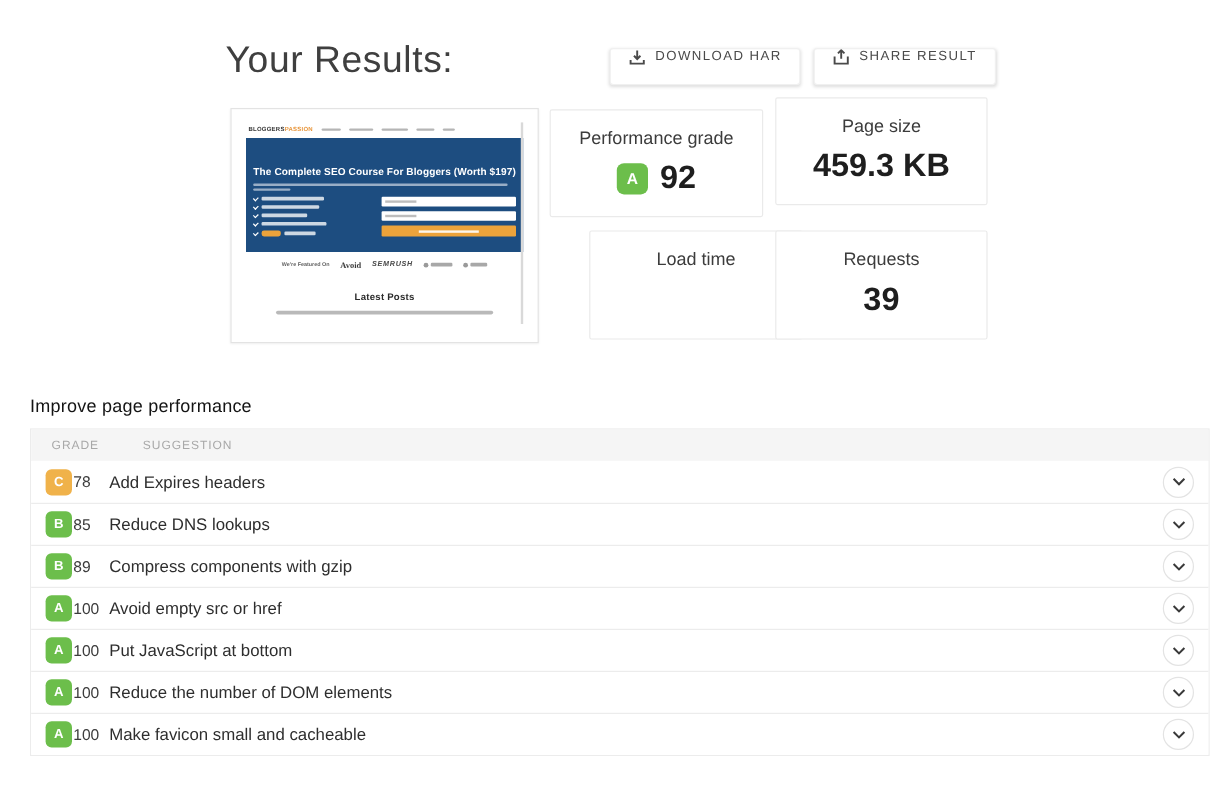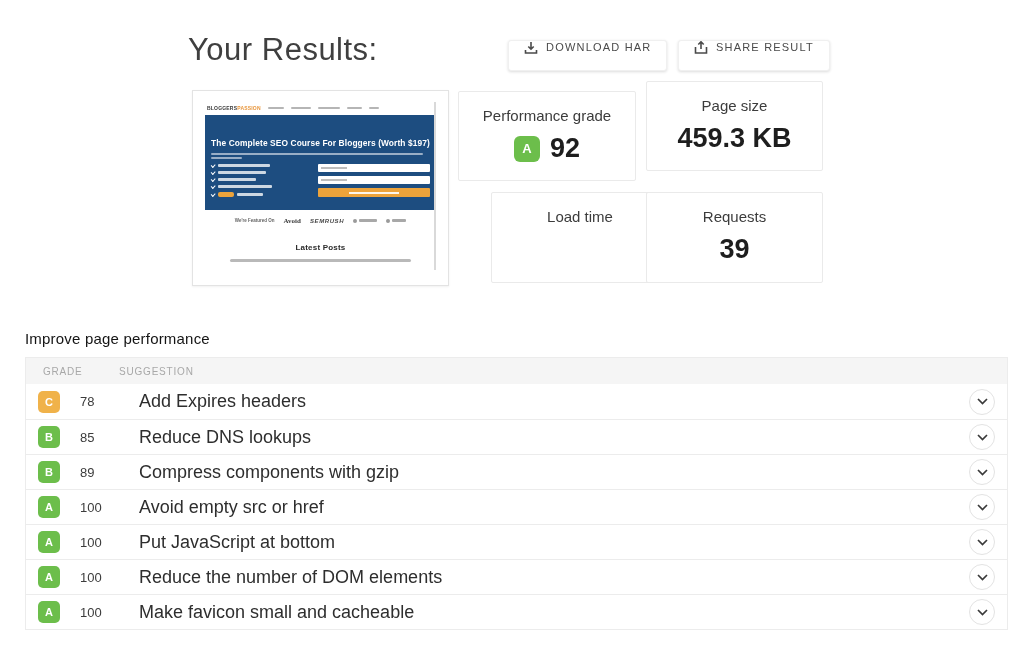--- a/index.html
+++ b/index.html
@@ -55,22 +55,22 @@
 
   
   .improve-heading { position:absolute; left:25px; top:330px; font-size:15px; font-weight:500; color:#141414; letter-spacing:0.2px; }
   .improve-table { position:absolute; left:25px; top:357px; width:983px; border:1px solid #ececec; background:#fff; }
   .t-head { position:relative; height:26px; background:#f5f5f5; }
   .t-head span { position:absolute; top:8px; font-size:10px; color:#a8a8a8; letter-spacing:0.8px; font-weight:500; }
   .th-grade { left:17px; } .th-suggestion { left:93px; }
   .t-row { display:flex; align-items:center; height:35px; padding:0 12px; border-top:1px solid #ececec; background:#fff; cursor:pointer; }
   .grade-badge { width:22px; height:22px; border-radius:5px; color:#fff; font-size:11px; font-weight:bold;
     display:flex; align-items:center; justify-content:center; flex:none; }
-  .t-score { margin-left:20px; width:30px; font-size:13px; color:#3c3c3c; }
-  .t-sugg { margin-left:29px; font-size:18px; color:#2e2e2e; }
+  .t-score { margin-left:1px; width:30px; font-size:13px; color:#3c3c3c; }
+  .t-sugg { font-size:14px; color:#2e2e2e; }
   .t-expand { margin-left:auto; width:26px; height:26px; border-radius:50%; background:#fff; border:1px solid #e3e3e3;
     display:flex; align-items:center; justify-content:center; cursor:pointer; }
 </style>
 </head>
 <body>
 
 <h1 class="page-title">Your Results:</h1>
 
 <button class="hdr-btn" style="left:508px;">
   <span>

